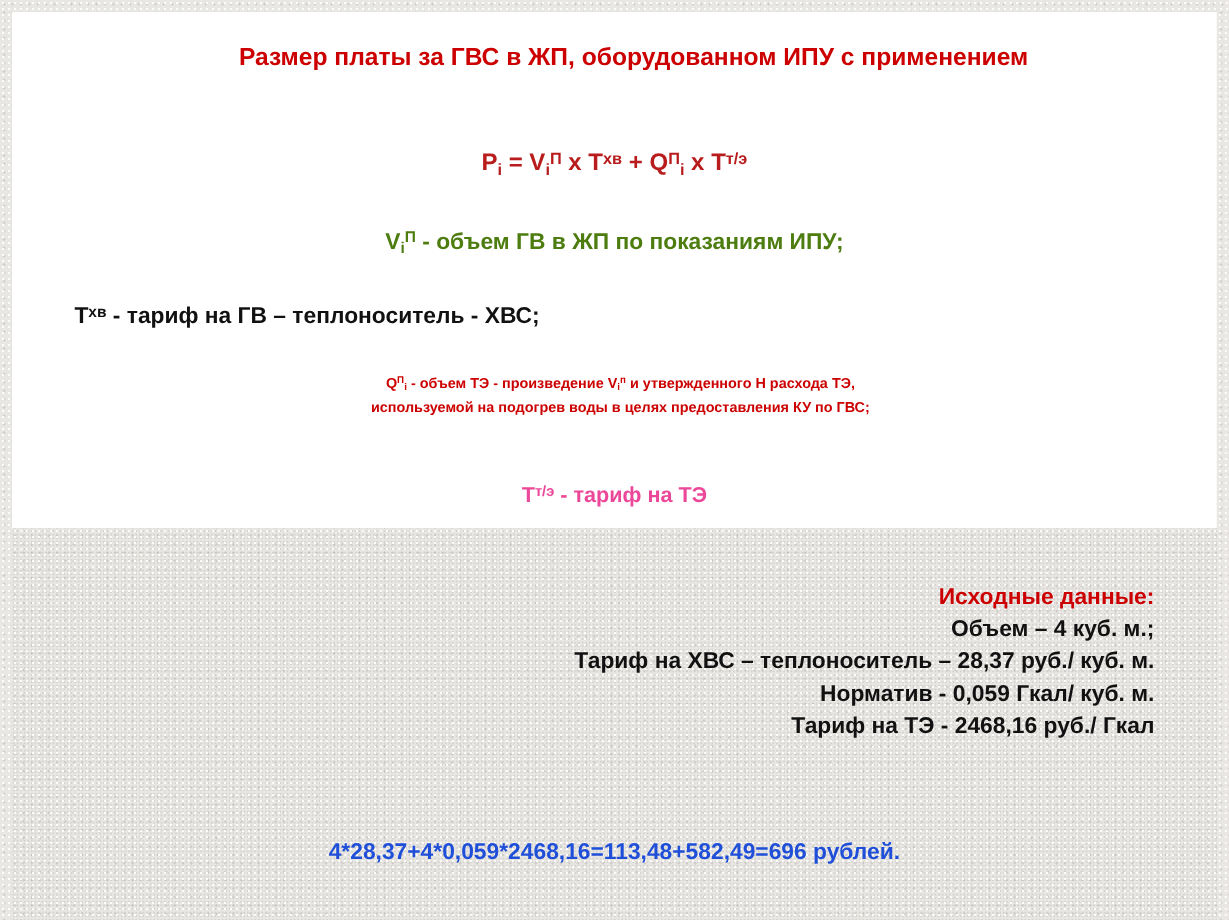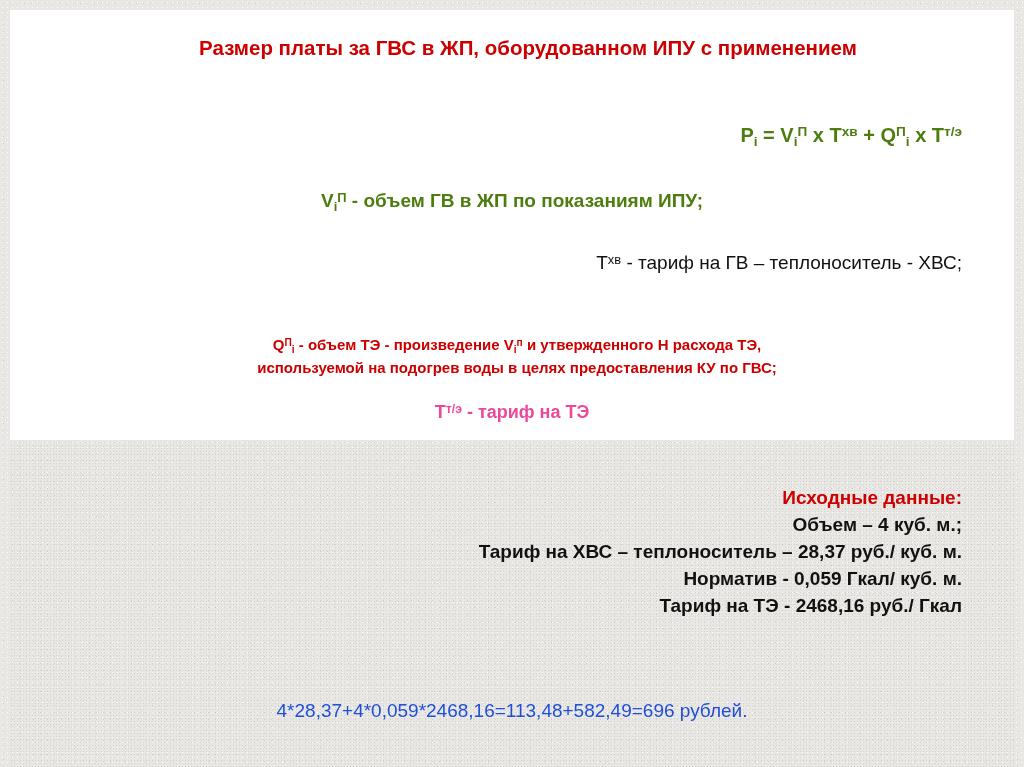--- a/index.html
+++ b/index.html
@@ -82,58 +82,57 @@
     text-align: center;
     line-height: 1.32;
   }
 
   .formula {
     position: absolute;
     left: 62px;
     top: 124px;
     width: 900px;
     font-size: 20px;
+    color: #b91c1c;
+    font-weight: bold;
+    text-align: center;
+  }
+
+  .def1 {
+    position: absolute;
+    left: 62px;
+    top: 190px;
+    width: 900px;
+    font-size: 19px;
     color: #4d7c0f;
     font-weight: bold;
-    text-align: right;
-  }
-
-  .def1 {
-    position: absolute;
-    left: 62px;
-    top: 190px;
-    width: 900px;
-    font-size: 19px;
-    color: #4d7c0f;
-    font-weight: bold;
     text-align: center;
   }
 
   .def2 {
     position: absolute;
     left: 62px;
     top: 252px;
     width: 900px;
     font-size: 19px;
     color: #111111;
-    font-weight: normal;
-    text-align: right;
+    font-weight: bold;
+    text-align: left;
   }
 
   .def3 {
     position: absolute;
     left: 62px;
     top: 310px;
     width: 910px;
-    font-size: 15px;
+    font-size: 12px;
     color: #cc0000;
     font-weight: bold;
     text-align: center;
     line-height: 1.5;
-    margin-top: 24px;
   }
 
   .def4 {
     position: absolute;
     left: 62px;
     top: 402px;
     width: 900px;
     font-size: 18px;
     color: #ec4899;
     font-weight: bold;
@@ -155,21 +154,21 @@
     color: #cc0000;
   }
 
   .result {
     position: absolute;
     left: 62px;
     top: 700px;
     width: 900px;
     text-align: center;
     font-size: 19px;
-    font-weight: normal;
+    font-weight: bold;
     color: #1f4fd8;
   }
 
   sub {
     font-size: 0.68em;
     vertical-align: -0.28em;
   }
   sup {
     font-size: 0.68em;
     vertical-align: 0.42em;

